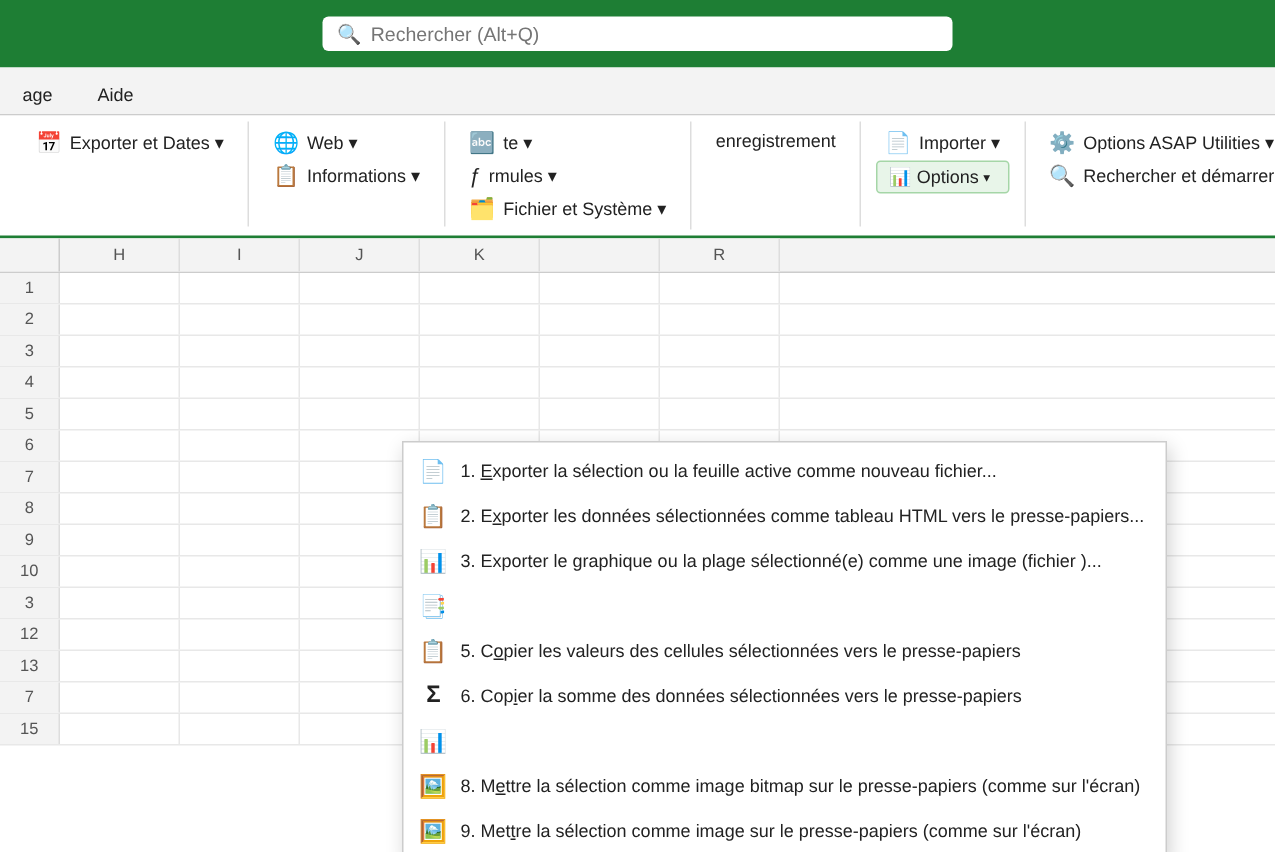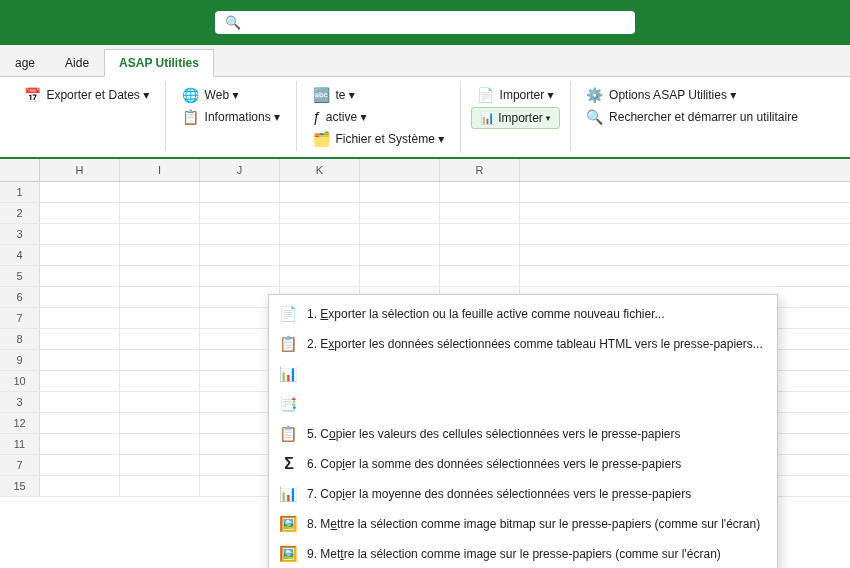--- a/index.html
+++ b/index.html
@@ -199,27 +199,27 @@
       flex: 1;
     }
     .dropdown-item .item-text u { text-decoration: underline; }
   </style>
 </head>
 <body>
 
 <div class="search-bar">
   <div class="search-input-wrapper">
     <span style="color:#888;font-size:13px;">🔍</span>
+    <input type="text" placeholder="Rechercher (Alt+Q)" style="">
   </div>
 </div>
 
 <div class="ribbon-tabs">
   <div class="ribbon-tab">age</div>
   <div class="ribbon-tab">Aide</div>
-  <div class="ribbon-tab active">ASAP Utilities</div>
 </div>
 
 <div class="ribbon-content">
 
   <div class="ribbon-group">
     <div class="ribbon-btn-row">
       <div class="ribbon-btn-small">
         <span class="btn-icon-small">📅</span>
         <span>Exporter et Dates ▾</span>
       </div>
@@ -240,39 +240,46 @@
   </div>
 
   <div class="ribbon-group">
     <div class="ribbon-btn-row">
       <div class="ribbon-btn-small">
         <span class="btn-icon-small">🔤</span>
         <span>te ▾</span>
       </div>
       <div class="ribbon-btn-small">
         <span class="btn-icon-small">ƒ</span>
-        <span>active ▾</span>
+        <span>rmules ▾</span>
       </div>
       <div class="ribbon-btn-small">
         <span class="btn-icon-small">🗂️</span>
         <span>Fichier et Système ▾</span>
       </div>
     </div>
   </div>
 
-
   <div class="ribbon-group">
     <div class="ribbon-btn-row">
       <div class="ribbon-btn-small">
+        <span>enregistrement</span>
+      </div>
+    </div>
+  </div>
+
+  <div class="ribbon-group">
+    <div class="ribbon-btn-row">
+      <div class="ribbon-btn-small">
         <span class="btn-icon-small">📄</span>
         <span>Importer ▾</span>
       </div>
       <div class="dropdown-btn">
         <span class="btn-icon-small">📊</span>
-        <span>Importer</span>
+        <span>Options</span>
         <span class="arrow">▾</span>
       </div>
     </div>
   </div>
 
   <div class="ribbon-group">
     <div class="ribbon-btn-row">
       <div class="ribbon-btn-small">
         <span class="btn-icon-small">⚙️</span>
         <span>Options ASAP Utilities ▾</span>
@@ -401,21 +408,21 @@
       <div class="grid-row">
         <div class="row-header">12</div>
         <div class="grid-cell" style="width: 80px;"></div>
         <div class="grid-cell" style="width: 80px;"></div>
         <div class="grid-cell" style="width: 80px;"></div>
         <div class="grid-cell" style="width: 80px;"></div>
         <div class="grid-cell" style="width: 80px;"></div>
         <div class="grid-cell" style="width: 80px;"></div>
       </div>
       <div class="grid-row">
-        <div class="row-header">11</div>
+        <div class="row-header">13</div>
         <div class="grid-cell" style="width: 80px;"></div>
         <div class="grid-cell" style="width: 80px;"></div>
         <div class="grid-cell" style="width: 80px;"></div>
         <div class="grid-cell" style="width: 80px;"></div>
         <div class="grid-cell" style="width: 80px;"></div>
         <div class="grid-cell" style="width: 80px;"></div>
       </div>
       <div class="grid-row">
         <div class="row-header">7</div>
         <div class="grid-cell" style="width: 80px;"></div>
@@ -447,20 +454,23 @@
 
     <div class="dropdown-item">
       <span class="item-icon">📋</span>
       <span class="item-text">
         2. E<u>x</u>porter les données sélectionnées comme tableau HTML vers le presse-papiers...
       </span>
     </div>
 
     <div class="dropdown-item">
       <span class="item-icon">📊</span>
+      <span class="item-text">
+        3. Exporter le graphique ou la plage sélectionné(e) comme une image (fichier )...
+      </span>
     </div>
 
     <div class="dropdown-item">
       <span class="item-icon">📑</span>
     </div>
 
     <div class="dropdown-item">
       <span class="item-icon">📋</span>
       <span class="item-text">
         5. C<u>o</u>pier les valeurs des cellules sélectionnées vers le presse-papiers
@@ -469,23 +479,20 @@
 
     <div class="dropdown-item">
       <span class="item-icon" style="font-size:16px;font-weight:bold;">Σ</span>
       <span class="item-text">
         6. Cop<u>i</u>er la somme des données sélectionnées vers le presse-papiers
       </span>
     </div>
 
     <div class="dropdown-item">
       <span class="item-icon">📊</span>
-      <span class="item-text">
-        7. Cop<u>i</u>er la moyenne des données sélectionnées vers le presse-papiers
-      </span>
     </div>
 
     <div class="dropdown-item">
       <span class="item-icon">🖼️</span>
       <span class="item-text">
         8. M<u>e</u>ttre la sélection comme image bitmap sur le presse-papiers (comme sur l'écran)
       </span>
     </div>
 
     <div class="dropdown-item">

